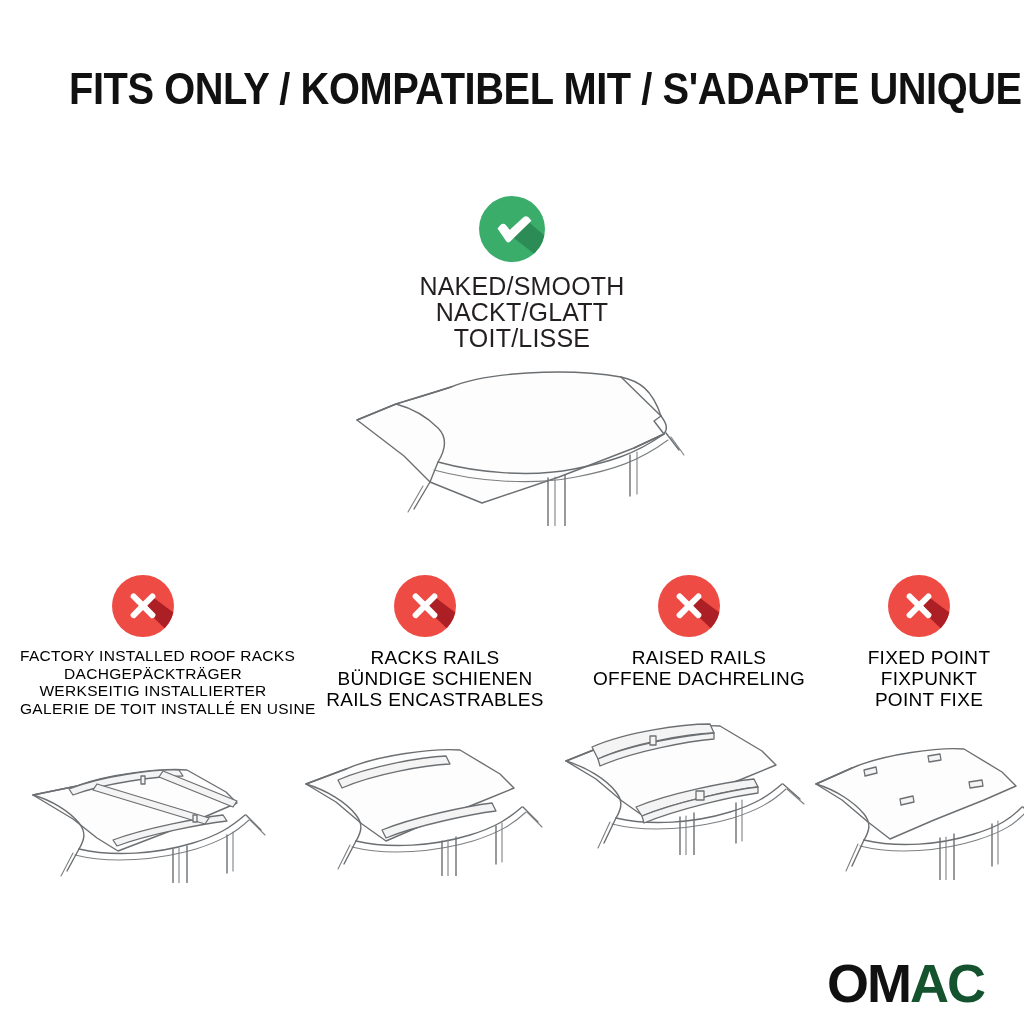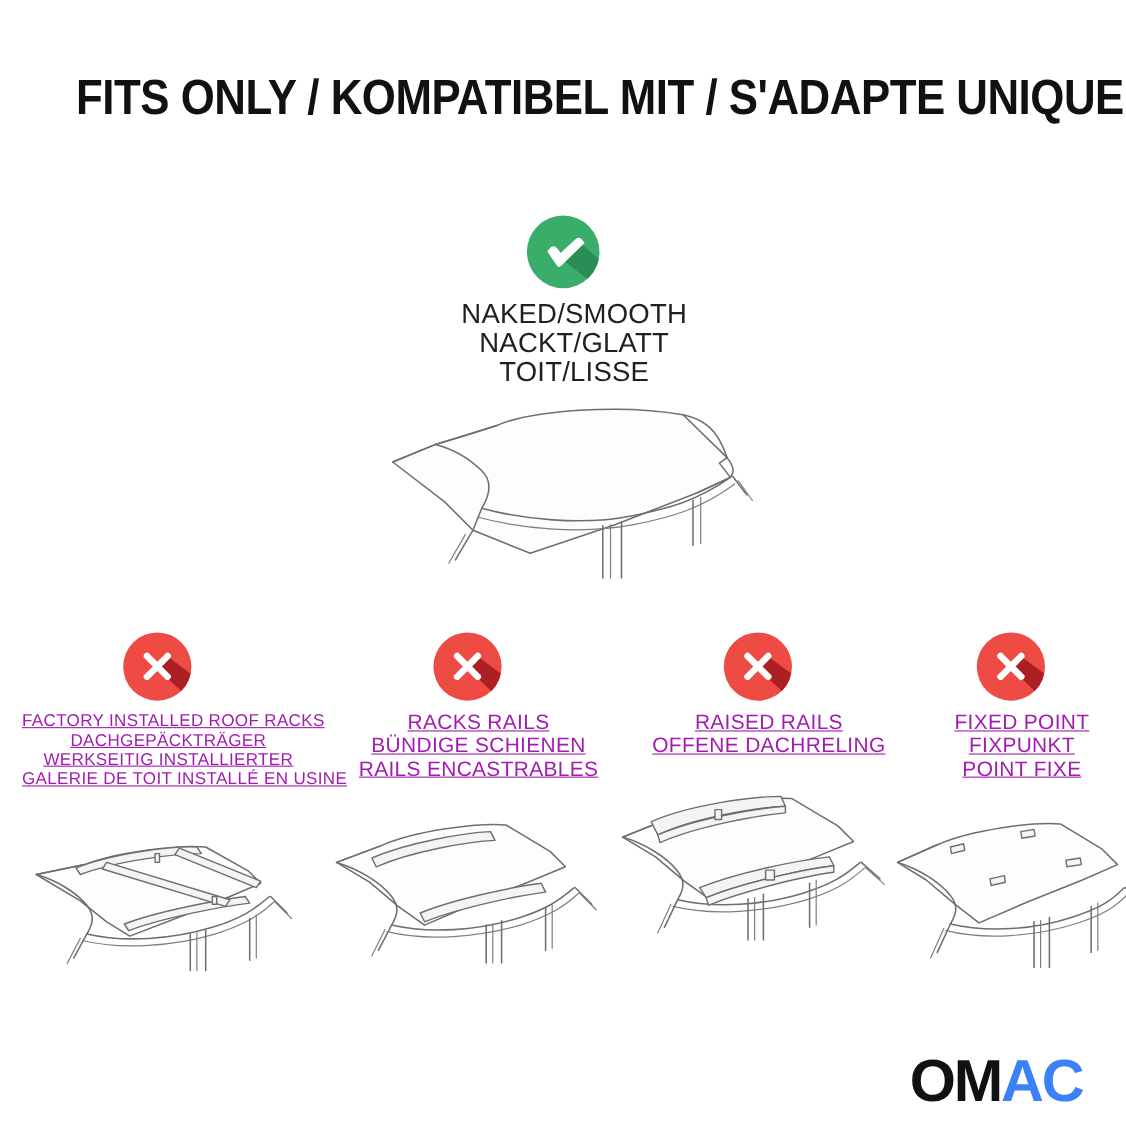--- a/index.html
+++ b/index.html
@@ -111,23 +111,22 @@
   .cell.c1 { width: 278px; }
   .cell.c2 { width: 250px; }
   .cell.c3 { width: 210px; }
 
   .cell .badge { width: 62px; height: 62px; }
 
   .cell .caption {
     margin-top: 10px;
     font-size: 19px;
     line-height: 21px;
-    color: #a21caf;
+    color: #000000;
     letter-spacing: 0.3px;
-    text-decoration: underline;
   }
   .cell.c0 .caption { font-size: 15.5px; line-height: 17.5px; }
 
   .cell .roof-small {
     margin: 0 auto;
     display: block;
   }
   .cell.c0 .roof-wrap { margin-top: 26px; }
   .cell.c1 .roof-wrap { margin-top: 26px; }
   .cell.c2 .roof-wrap { margin-top: 26px; }
@@ -140,21 +139,21 @@
     bottom: 14px;
     display: flex;
     align-items: baseline;
     font-family: "Liberation Sans", sans-serif;
     font-weight: bold;
     font-size: 54px;
     line-height: 54px;
     letter-spacing: -2px;
   }
   .logo .om { color: #111111; }
-  .logo .ac { color: #3b82f6; }
+  .logo .ac { color: #14532d; }
 
   .roof-line {
     fill: none;
     stroke: #6c6f72;
     stroke-width: 1.4;
     stroke-linecap: round;
     stroke-linejoin: round;
   }
   .roof-line.thin {
     stroke-width: 1.1;

